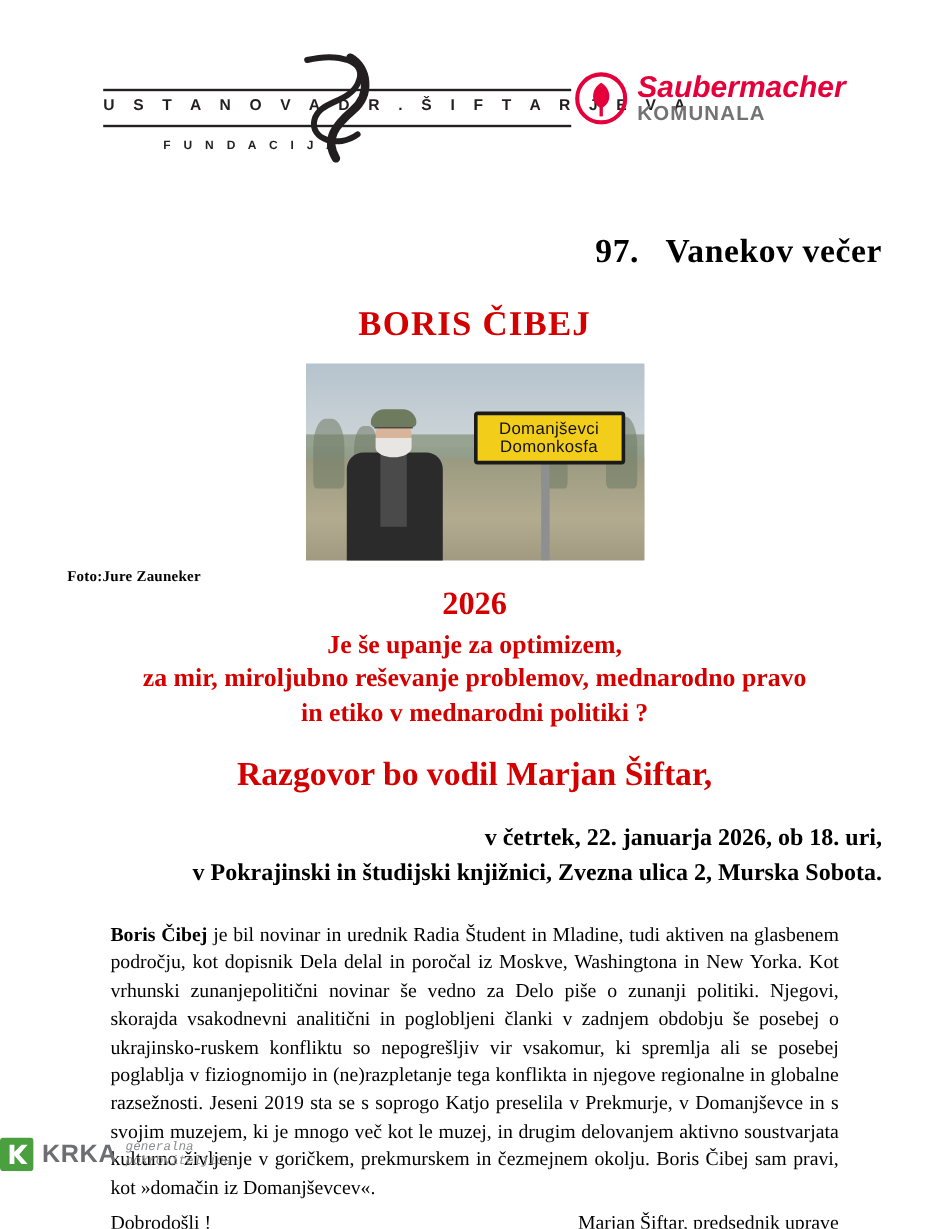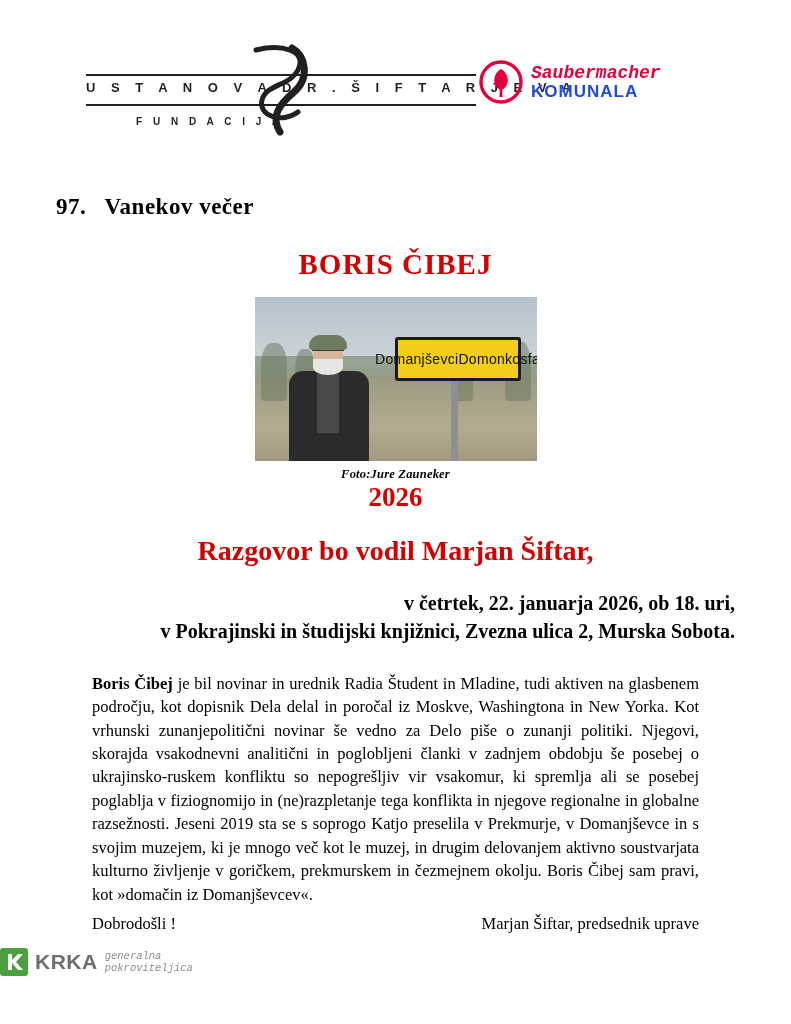--- a/index.html
+++ b/index.html
@@ -96,39 +96,39 @@
   }
   .logo-right .saubermacher-mark {
     width: 44px;
     height: 44px;
     flex: 0 0 44px;
   }
   .logo-right .sm-text {
     line-height: 1.05;
   }
   .logo-right .sm-name {
-    font-family: Liberation Mono, monospace;
+    font-family: Liberation Sans, sans-serif;
     font-style: italic;
     font-weight: bold;
-    font-size: 18px;
+    font-size: 25px;
     color: #e4003a;
     letter-spacing: 0px;
   }
   .logo-right .sm-sub {
     font-family: "Liberation Sans", sans-serif;
     font-weight: bold;
     font-size: 17px;
-    color: #1d4ed8;
+    color: #737373;
     letter-spacing: 1px;
   }
 
   
   .main-title {
-    text-align: left;
-    font-size: 23px;
+    text-align: right;
+    font-size: 28px;
     font-weight: bold;
     margin-top: 46px;
     letter-spacing: 0.5px;
   }
   .guest-name {
     text-align: center;
     font-size: 29px;
     font-weight: bold;
     color: #d40000;
     margin-top: 28px;
@@ -207,43 +207,42 @@
   }
 
   .photo .sign {
     position: absolute;
     left: 140px; top: 40px; width: 126px; height: 44px;
     background: #f2ce1b;
     border: 3px solid #1a1a1a;
     border-radius: 3px;
     box-sizing: border-box;
     display: flex;
+    flex-direction: column;
     align-items: center;
     justify-content: center;
     line-height: 1.05;
   }
   .photo .sign span {
     font-family: "Liberation Sans", sans-serif;
     font-size: 14px;
     color: #111;
     letter-spacing: .3px;
   }
   .photo .sign-post {
     position: absolute;
     left: 196px; top: 84px; width: 7px; height: 80px;
     background: #8d8f90;
   }
 
   .photo-credit {
-    text-align: center;
     font-size: 12.5px;
     font-weight: bold;
     margin-top: 6px;
     letter-spacing: .2px;
-    font-style: italic;
   }
 
   
   .year {
     text-align: center;
     color: #d40000;
     font-size: 27px;
     font-weight: bold;
     margin-top: 0;
   }
@@ -378,20 +377,25 @@
       <div class="man-beard"></div>
       <div class="man-glasses"></div>
       <div class="man-cap"></div>
     </div>
   </div>
 
   <div class="photo-credit">Foto:Jure Zauneker</div>
 
   <div class="year">2026</div>
 
+  <div class="red-lines">
+    <div>Je še upanje za optimizem,</div>
+    <div>za mir, miroljubno reševanje problemov, mednarodno pravo</div>
+    <div>in etiko v mednarodni politiki ?</div>
+  </div>
 
   <div class="moderator">Razgovor bo vodil Marjan Šiftar,</div>
 
   <div class="details">
     <div>v četrtek, 22. januarja 2026, ob 18. uri,</div>
     <div>v Pokrajinski in študijski knjižnici, Zvezna ulica 2, Murska Sobota.</div>
   </div>
 
   <div class="bio">
     <b>Boris Čibej</b><span> je bil novinar in urednik Radia Študent  in Mladine, tudi aktiven na glasbenem področju, kot dopisnik Dela delal in poročal iz Moskve, Washingtona in New Yorka. Kot vrhunski zunanjepolitični novinar še vedno za Delo piše o zunanji politiki. Njegovi, skorajda vsakodnevni analitični in poglobljeni članki v zadnjem obdobju še posebej o ukrajinsko-ruskem konfliktu so nepogrešljiv vir vsakomur, ki spremlja ali se posebej poglablja v fiziognomijo in (ne)razpletanje tega konflikta in njegove regionalne in globalne razsežnosti. Jeseni 2019 sta se s soprogo Katjo preselila v Prekmurje, v Domanjševce  in s svojim muzejem, ki je mnogo več kot le muzej, in drugim delovanjem aktivno soustvarjata kulturno življenje v goričkem, prekmurskem in čezmejnem okolju. Boris Čibej sam pravi, kot »domačin iz Domanjševcev«.</span>

